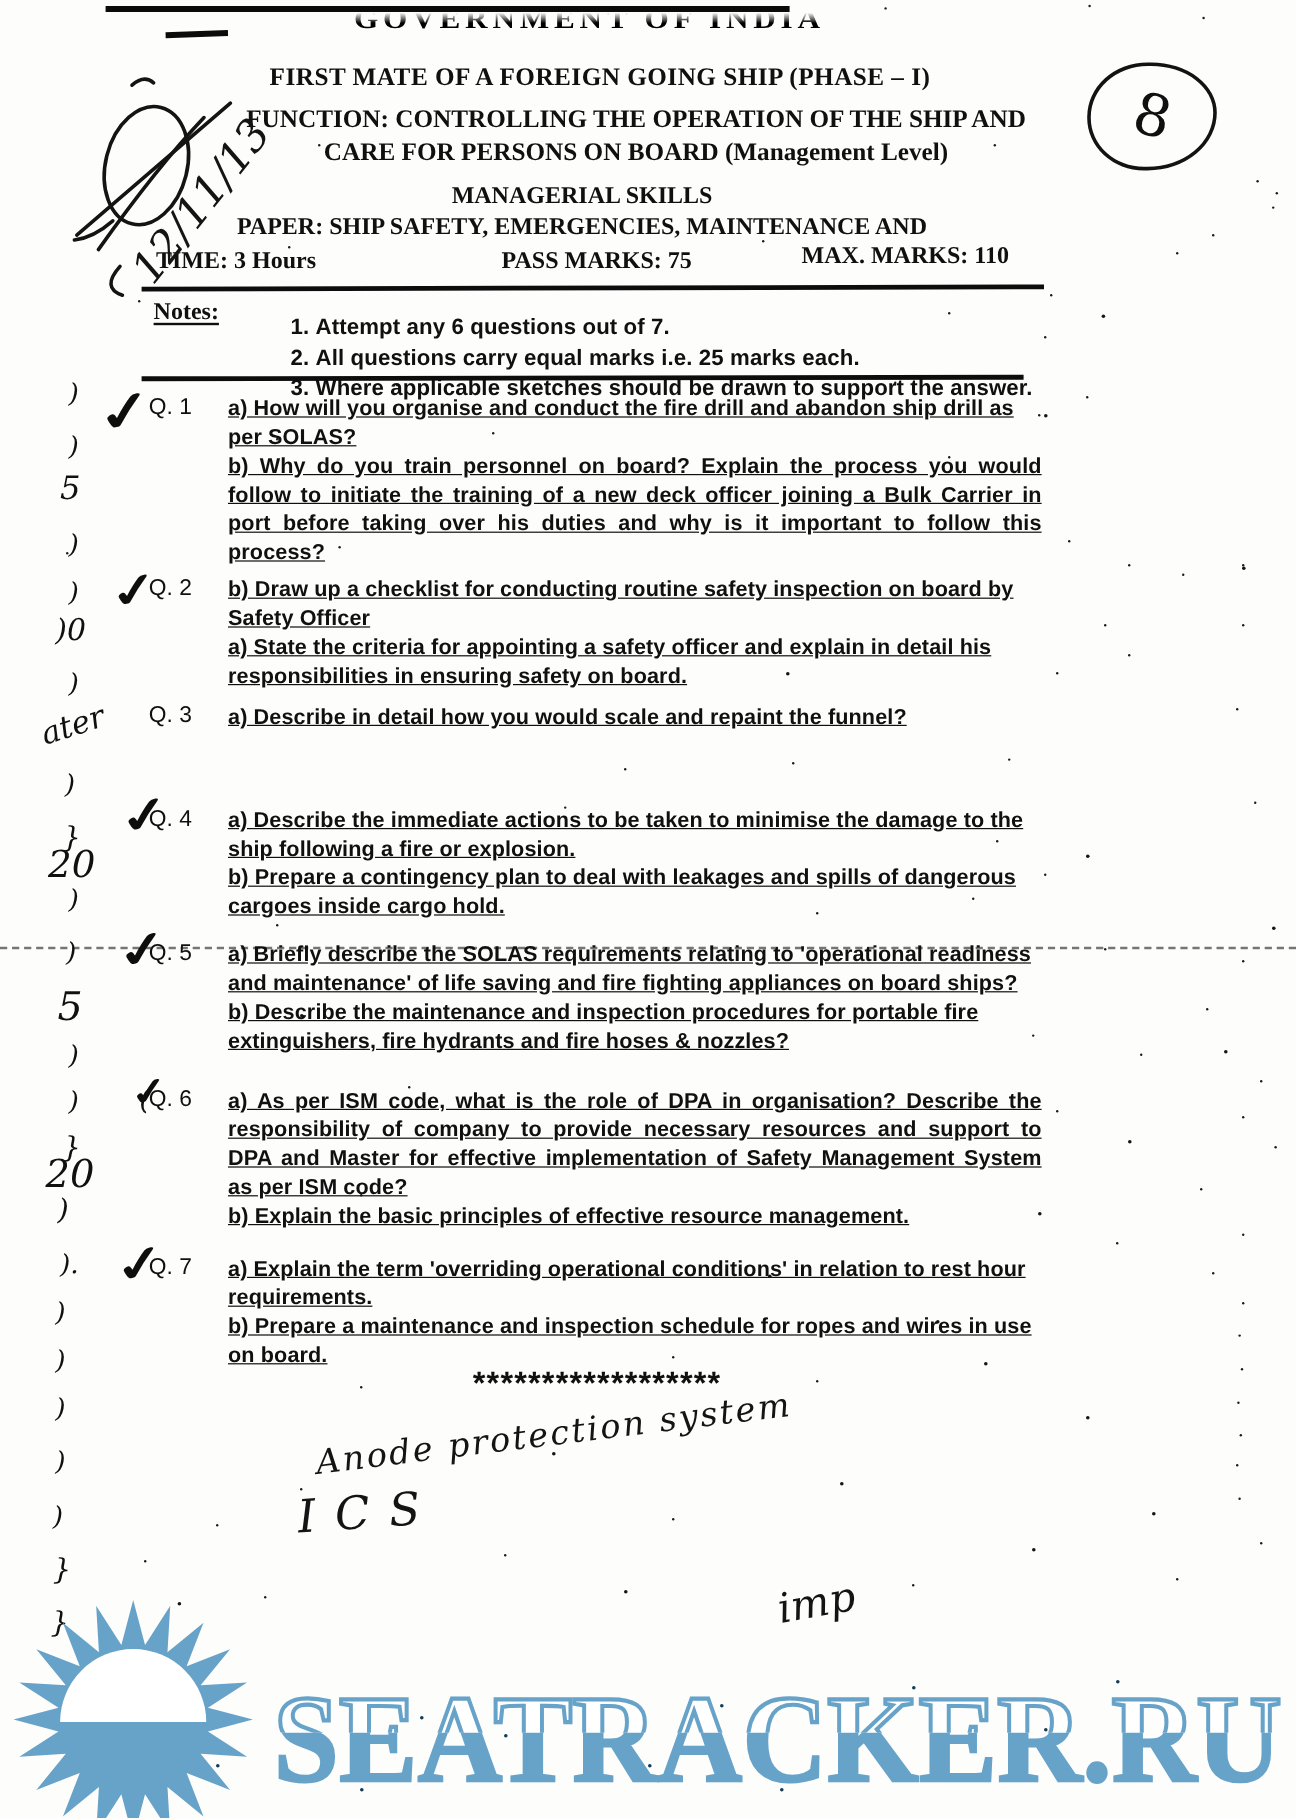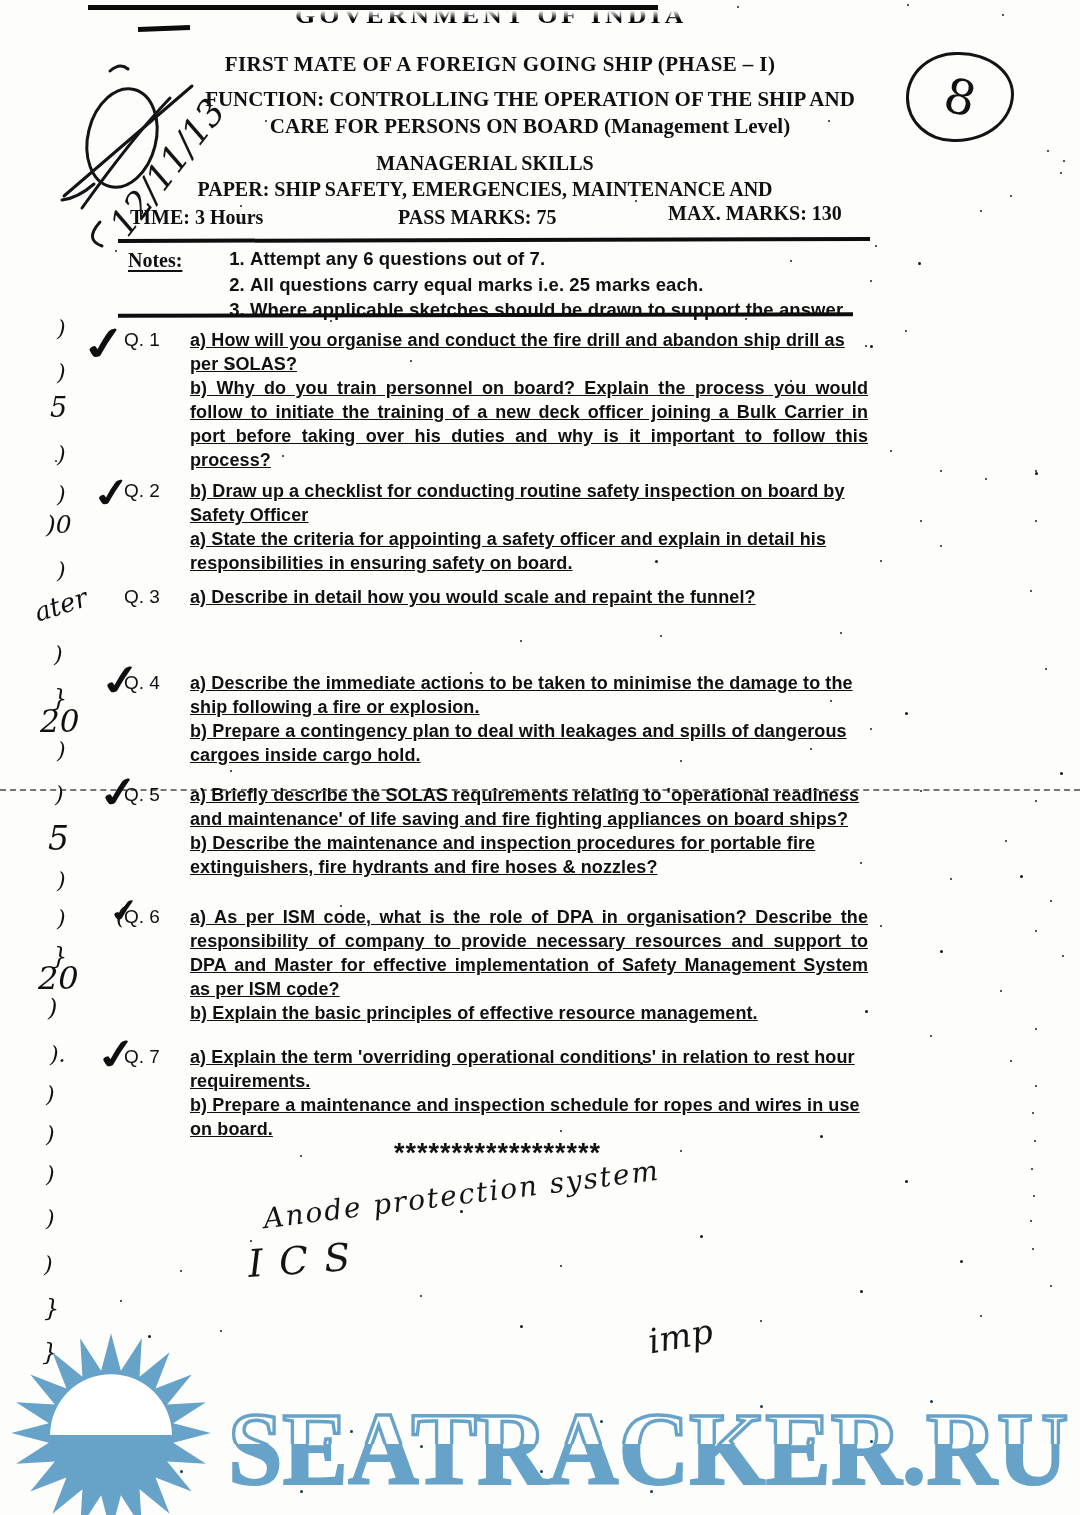--- a/index.html
+++ b/index.html
@@ -46,21 +46,21 @@
        -webkit-mask-image:linear-gradient(to bottom,rgba(0,0,0,0) 30%,#000 62%);
        mask-image:linear-gradient(to bottom,rgba(0,0,0,0) 30%,#000 62%);}
   .hserif{font-family:"Liberation Serif",serif;font-weight:bold;text-align:center;}
   .h-title{left:90px;top:52px;width:820px;font-size:21px;letter-spacing:.4px;}
   .h-func{left:90px;top:86px;width:880px;font-size:21px;line-height:27px;}
   .h-paper{left:90px;top:150px;width:790px;font-size:20px;line-height:26px;}
   .meta{font-family:"Liberation Serif",serif;font-weight:bold;font-size:20px;top:206px;text-align:center;}
   
   .notes-label{left:128px;top:249px;font-family:"Liberation Serif",serif;font-weight:bold;font-size:20px;
                text-decoration:underline;text-underline-offset:3px;}
-  .notes-list{left:216px;top:246px;margin:0;padding-left:34px;width:680px;}
+  .notes-list{left:216px;top:246px;margin:13px;padding-left:34px;width:680px;}
   .notes-list li{font-weight:bold;font-size:18.5px;line-height:25.5px;letter-spacing:.1px;}
   
   .q{position:absolute;left:124px;width:744px;}
   .qnum{position:absolute;left:0;top:1px;font-weight:normal;font-size:19px;white-space:nowrap;}
   .qbody{margin-left:66px;}
   .qbody p{margin:0;font-weight:bold;font-size:18px;line-height:24px;letter-spacing:.1px;text-decoration:underline;}
   .jst{text-align:justify;}
   
   .hand{font-family:"DejaVu Serif",serif;font-style:italic;color:#141414;white-space:nowrap;}
   .mk{position:absolute;font-family:"DejaVu Serif",serif;font-style:italic;color:#101010;line-height:1;}
@@ -89,22 +89,22 @@
 <div class="abs hserif h-func">
   <div>FUNCTION: CONTROLLING THE OPERATION OF THE SHIP AND</div>
   <div>CARE FOR PERSONS ON BOARD (Management Level)</div>
 </div>
 <div class="abs hserif h-paper">
   <div>MANAGERIAL SKILLS</div>
   <div>PAPER: SHIP SAFETY, EMERGENCIES, MAINTENANCE AND</div>
 </div>
 
 <span class="abs meta" style="left:130px">TIME:  3 Hours</span>
-<span class="abs meta" style="left:398px">PASS MARKS: 75</span>
-<span class="abs meta" style="left:668px;transform:translateY(-4px)">MAX. MARKS: 130</span>
+<span class="abs meta" style="left:418px">PASS MARKS: 75</span>
+<span class="abs meta" style="left:668px;transform:translateY(-4px)">MAX. MARKS: 110</span>
 <div class="abs rule rule1"></div>
 
 <span class="abs notes-label">Notes:</span>
 <ol class="abs notes-list">
   <li>Attempt any 6 questions out of 7.</li>
   <li>All questions carry equal marks i.e. 25 marks each.</li>
   <li>Where applicable sketches should be drawn to support the answer.</li>
 </ol>
 <div class="abs rule rule2"></div>
 

